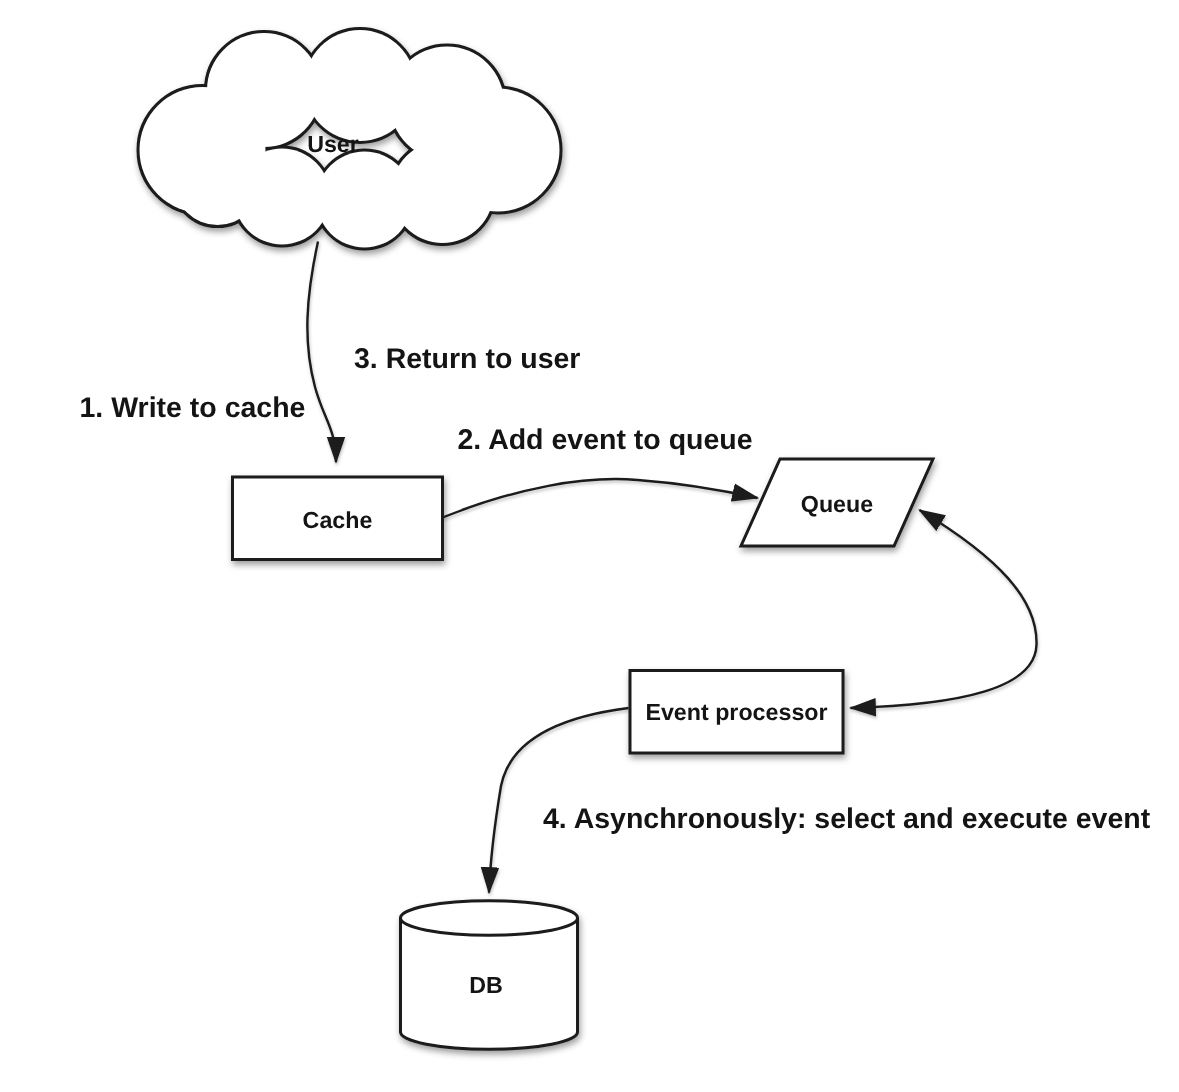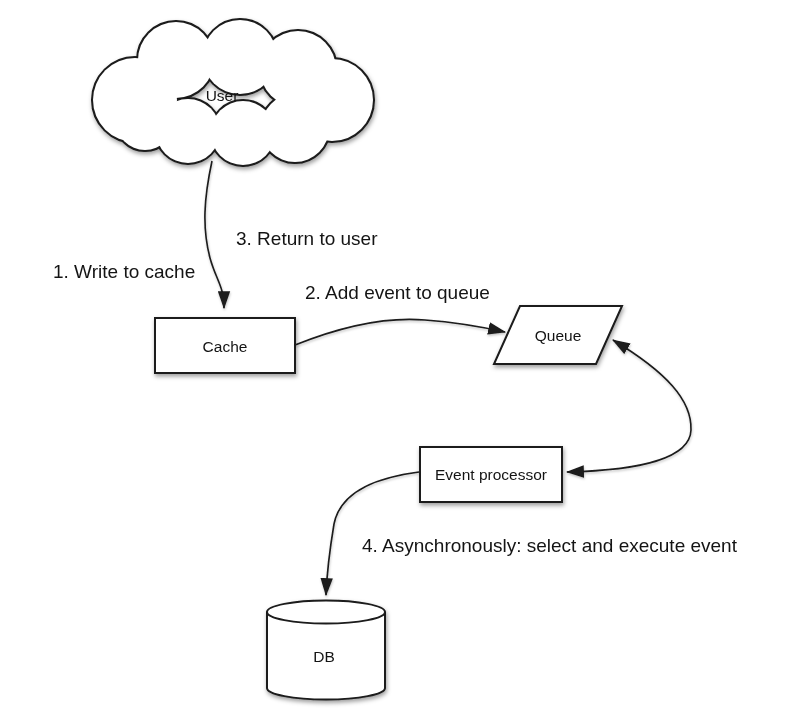--- a/index.html
+++ b/index.html
@@ -6,20 +6,21 @@
     margin: 0;
     padding: 0;
     background: #ffffff;
   }
   .stage {
     position: relative;
     width: 786px;
     height: 728px;
     background: #ffffff;
     overflow: hidden;
+    font-weight: bold;
   }
   svg {
     display: block;
   }
   svg text {
     font-family: "Liberation Sans", "DejaVu Sans", sans-serif;
     fill: #141414;
   }
   .node-label {
     font-size: 15.5px;

